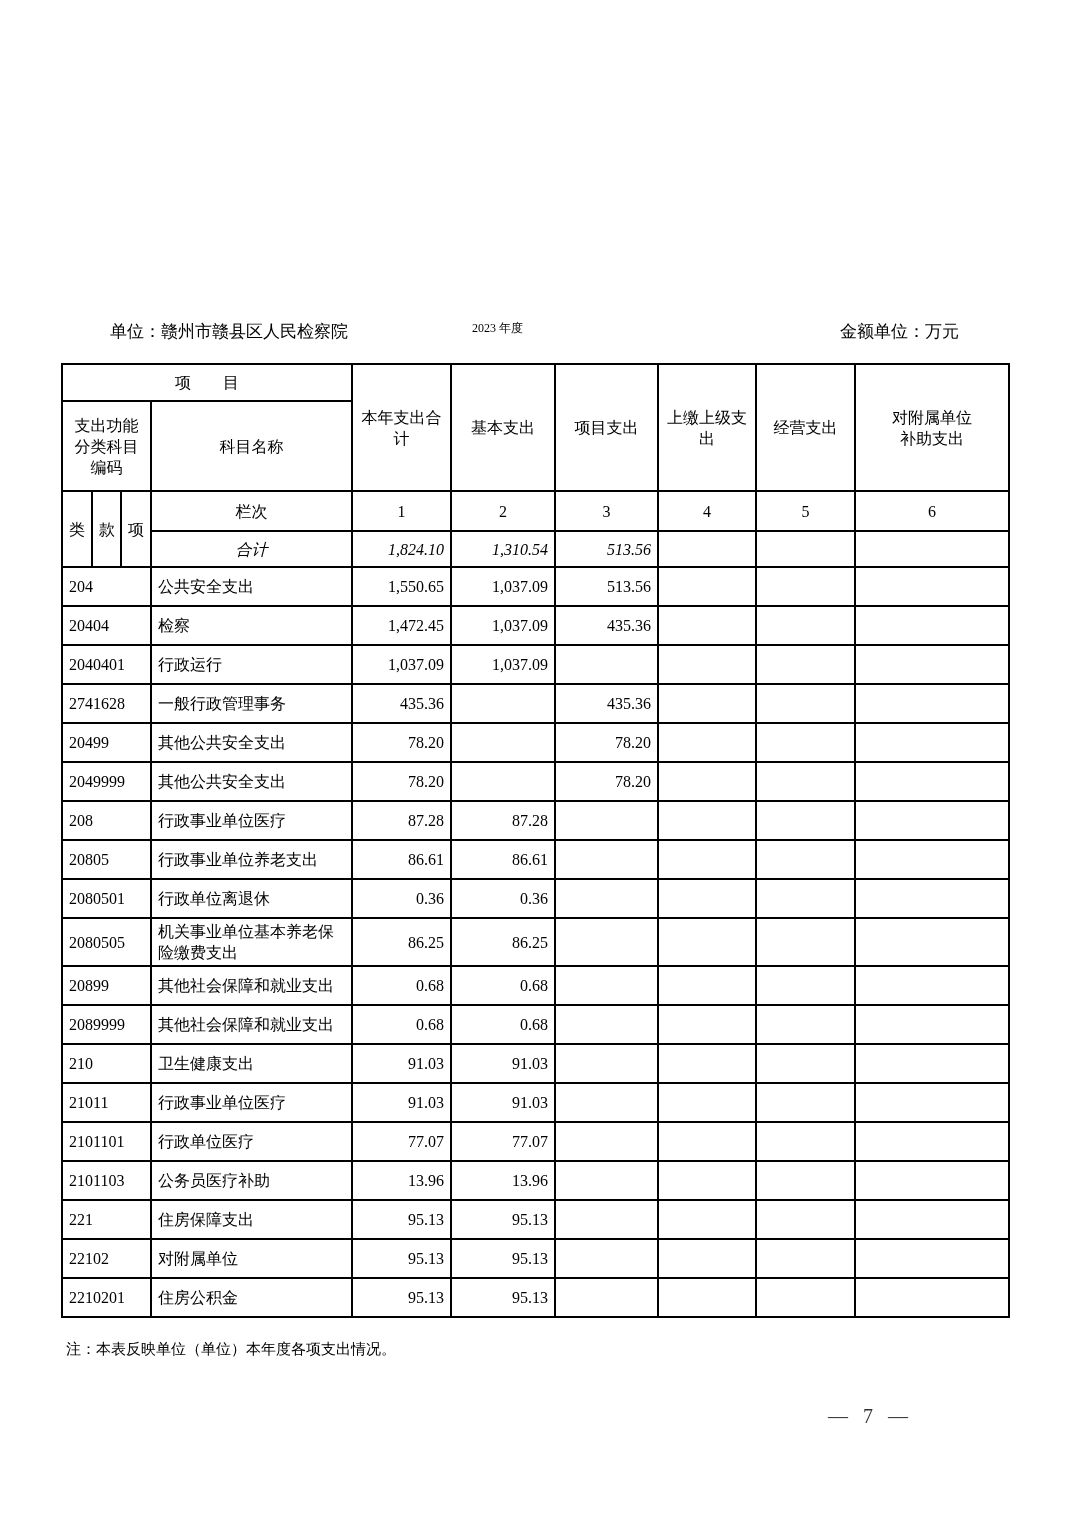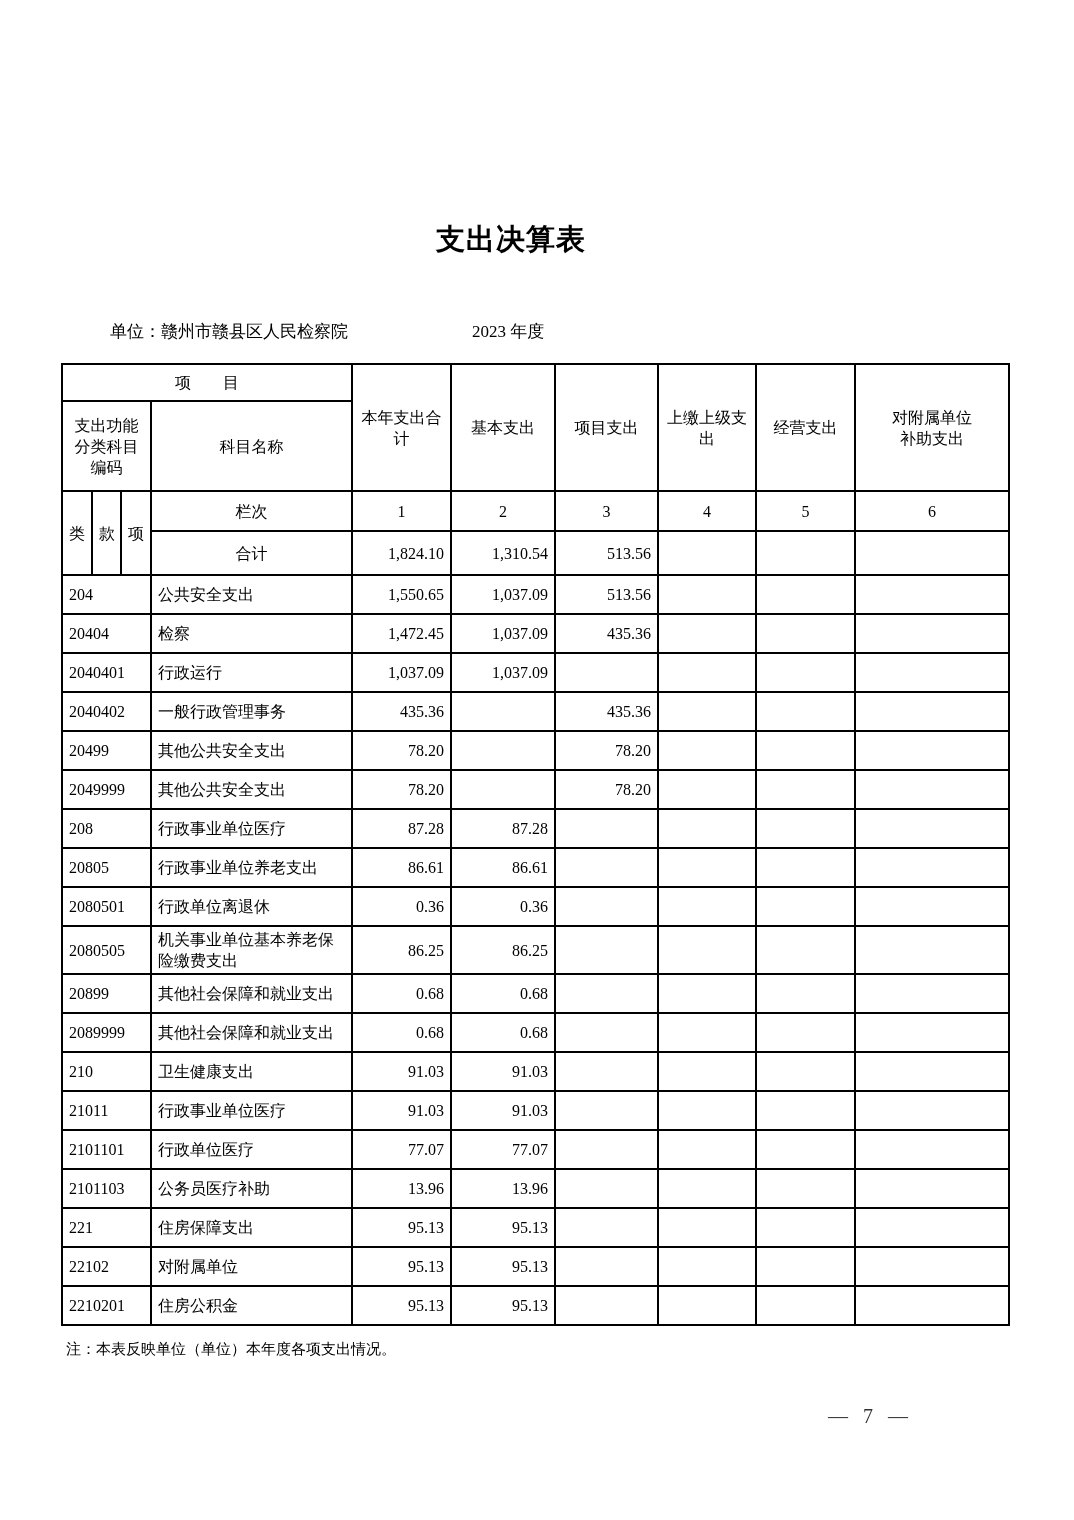--- a/index.html
+++ b/index.html
@@ -14,39 +14,39 @@
     position:absolute; top:220px; left:0; width:1022px;
     text-align:center;
     font-family:"Liberation Sans","DejaVu Sans",sans-serif;
     font-weight:bold; font-size:29px; letter-spacing:1px;
   }
   .pub-label {
     position:absolute; top:286px; left:0; width:958px;
     text-align:right; font-size:17px; letter-spacing:0.5px;
   }
   .meta-unit   { position:absolute; top:320px; left:66px;  font-size:17px;margin-left:44px; }
-  .meta-year   { position:absolute; top:320px; left:472px; font-size:17px; }
+  .meta-year   { position:absolute; top:320px; left:472px; font-size:12px; }
   .meta-amount { position:absolute; top:320px; left:0; width:959px; text-align:right; font-size:17px; }
 
   table.main {
     position:absolute; top:363px; left:61px;
     width:949px; border-collapse:collapse; table-layout:fixed;
     font-size:16px;
   }
   table.main td {
     border:2px solid #000;
     padding:2px 6px;
     vertical-align:middle;
     line-height:21px;
     overflow:hidden;
   }
   tr.h1 { height:37px; }
   tr.h2 { height:90px; }
   tr.h3 { height:40px; }
-  tr.h4 { height:44px; }
+  tr.h4 { height:36px;font-style:italic; }
   tr.datarow { height:39px; }
 
   td.center { text-align:center;border-radius:11px; }
   td.pre    { white-space:pre-line;margin-top:28px; }
   td.code   { text-align:left; padding-left:8px; }
   td.name   { text-align:left; padding-left:7px;margin-top:32px; }
   td.num    { text-align:right; padding-right:9px; }
 
   .note {
     position:absolute; top:1340px; left:66px;
@@ -56,25 +56,25 @@
     position:absolute; top:1405px; left:818px; width:100px;
     text-align:center; font-size:20px; color:#333;
     word-spacing:10px;
   }
 </style>
 </head>
 <body>
 
 <div class="page">
 
-  <h1 class="title">支出决算表</h1>
 
 
   <div class="meta-unit">单位：赣州市赣县区人民检察院</div>
   <div class="meta-year">2023 年度</div>
+  <div class="meta-amount">金额单位：万元</div>
 
   <table class="main">
     <colgroup>
       <col style="width:30px">
         <col style="width:29px">
         <col style="width:30px">
       <col style="width:201px">
       <col style="width:99px">
         <col style="width:104px">
         <col style="width:103px">
@@ -148,21 +148,21 @@
           <td colspan="3" class="code">2040401</td>
           <td class="name">行政运行</td>
           <td class="num">1,037.09</td>
           <td class="num">1,037.09</td>
           <td class="num"></td>
           <td class="num"></td>
           <td class="num"></td>
           <td class="num"></td>
         </tr>
         <tr class="datarow">
-          <td colspan="3" class="code">2040402</td>
+          <td colspan="3" class="code">2741628</td>
           <td class="name">一般行政管理事务</td>
           <td class="num">435.36</td>
           <td class="num"></td>
           <td class="num">435.36</td>
           <td class="num"></td>
           <td class="num"></td>
           <td class="num"></td>
         </tr>
         <tr class="datarow">
           <td colspan="3" class="code">20499</td>

